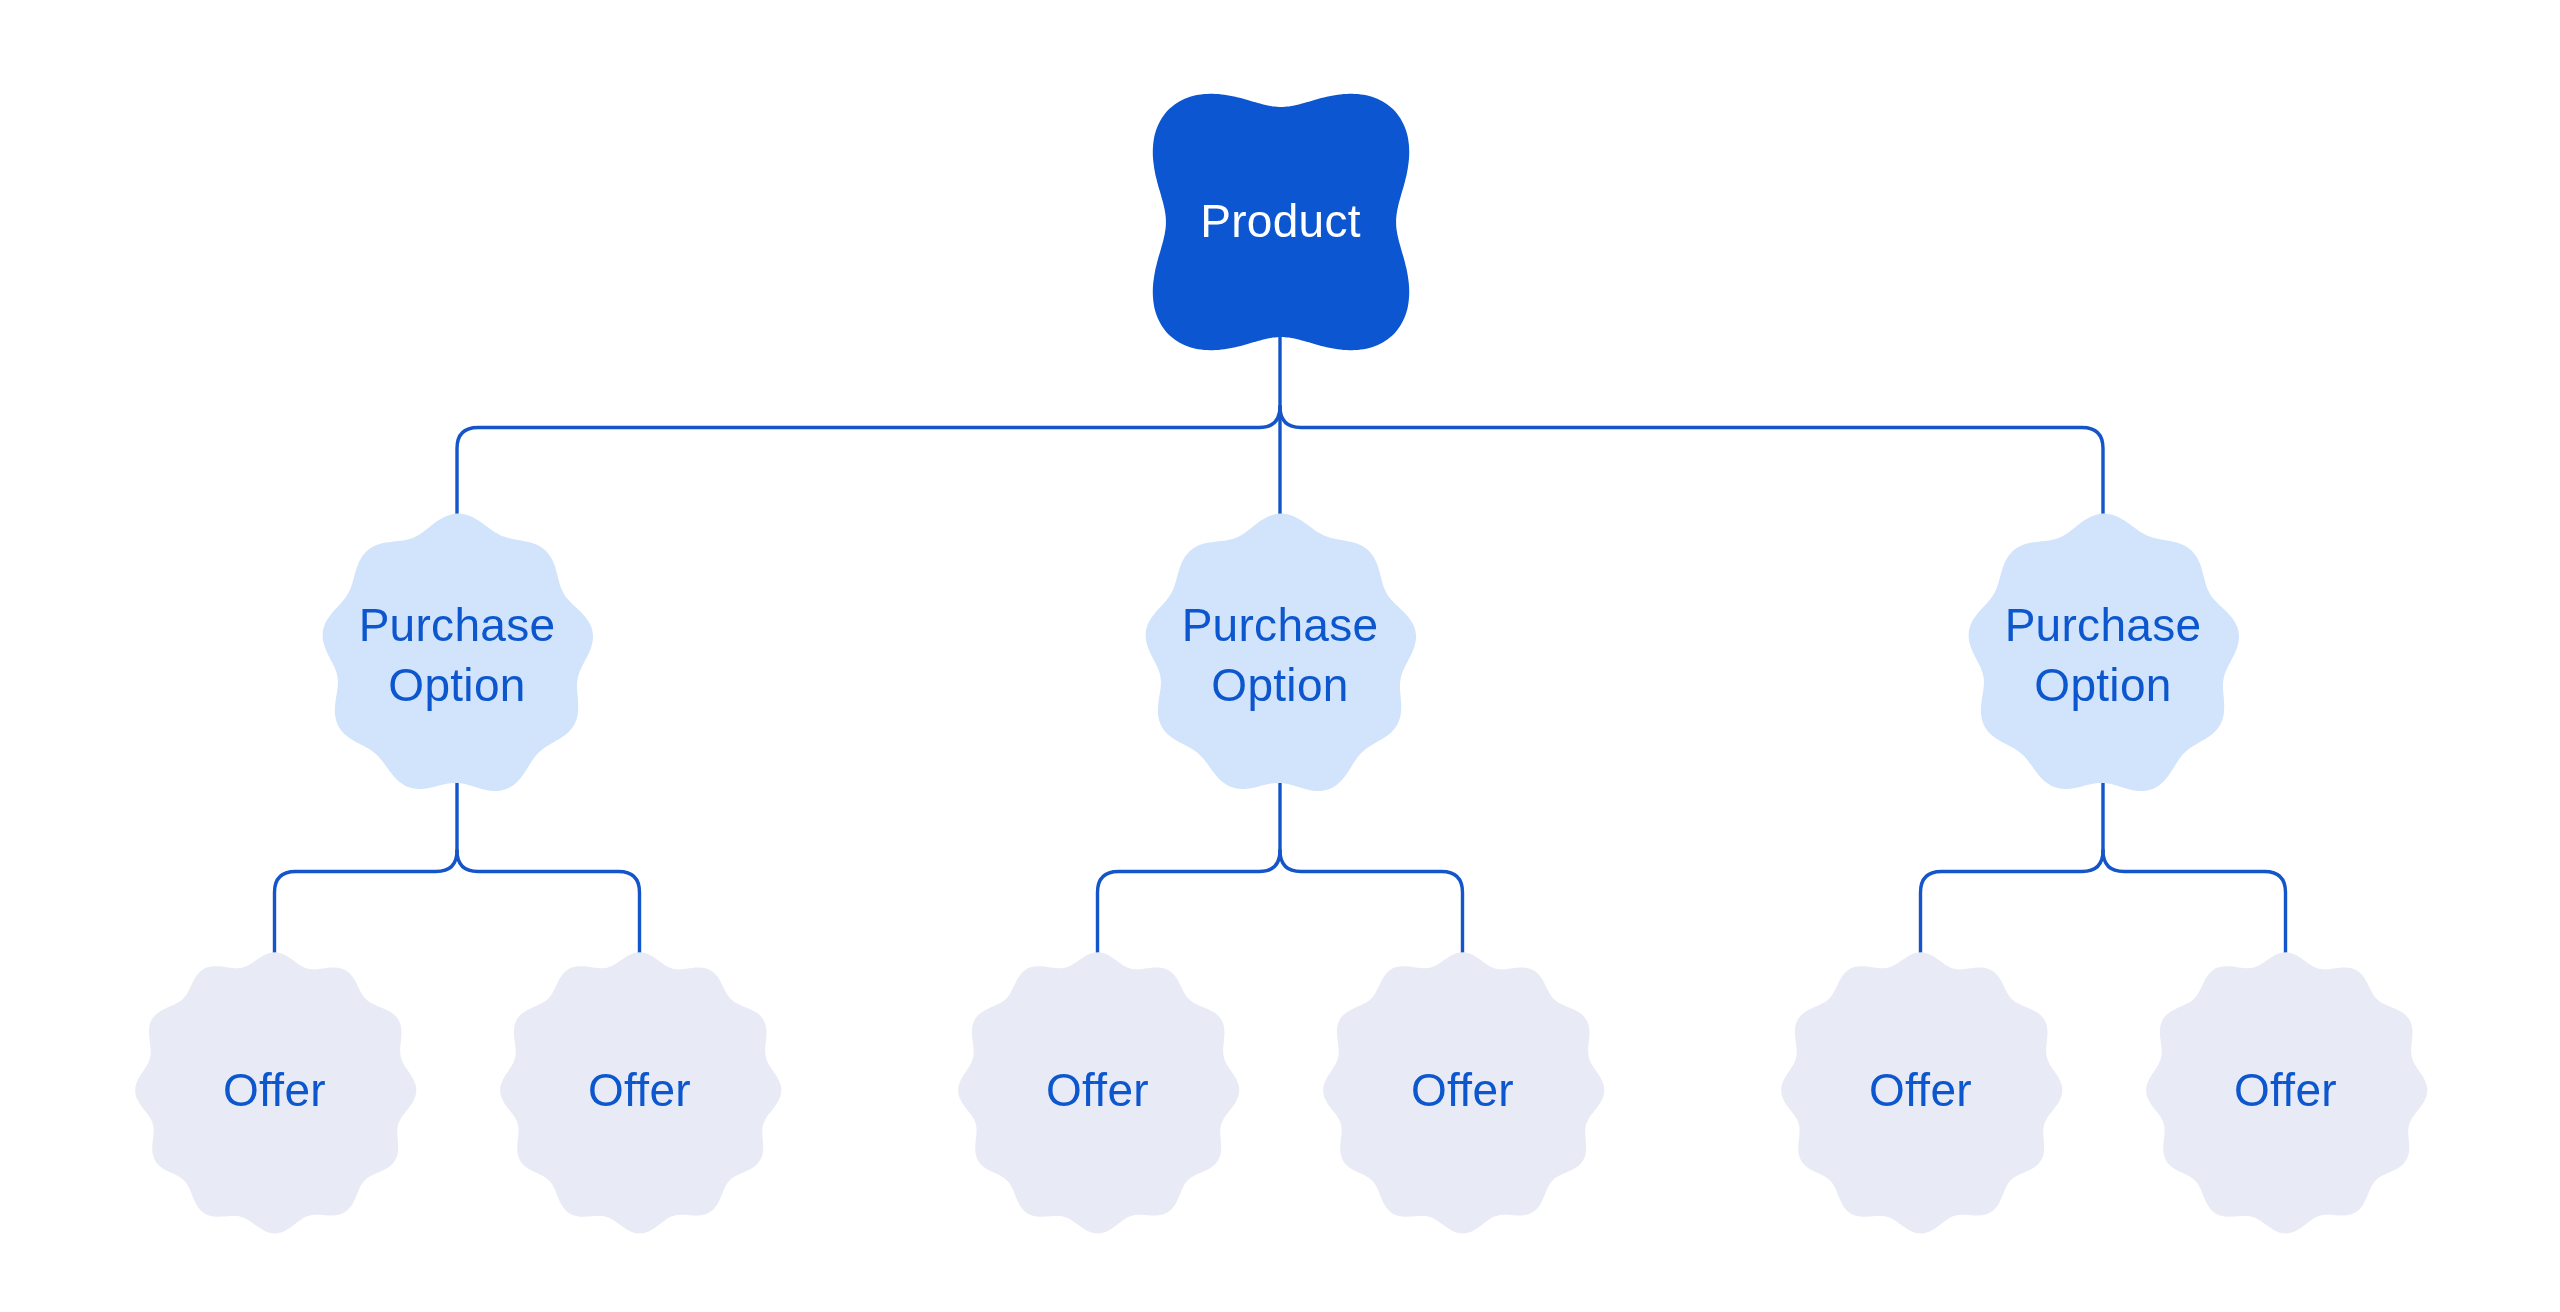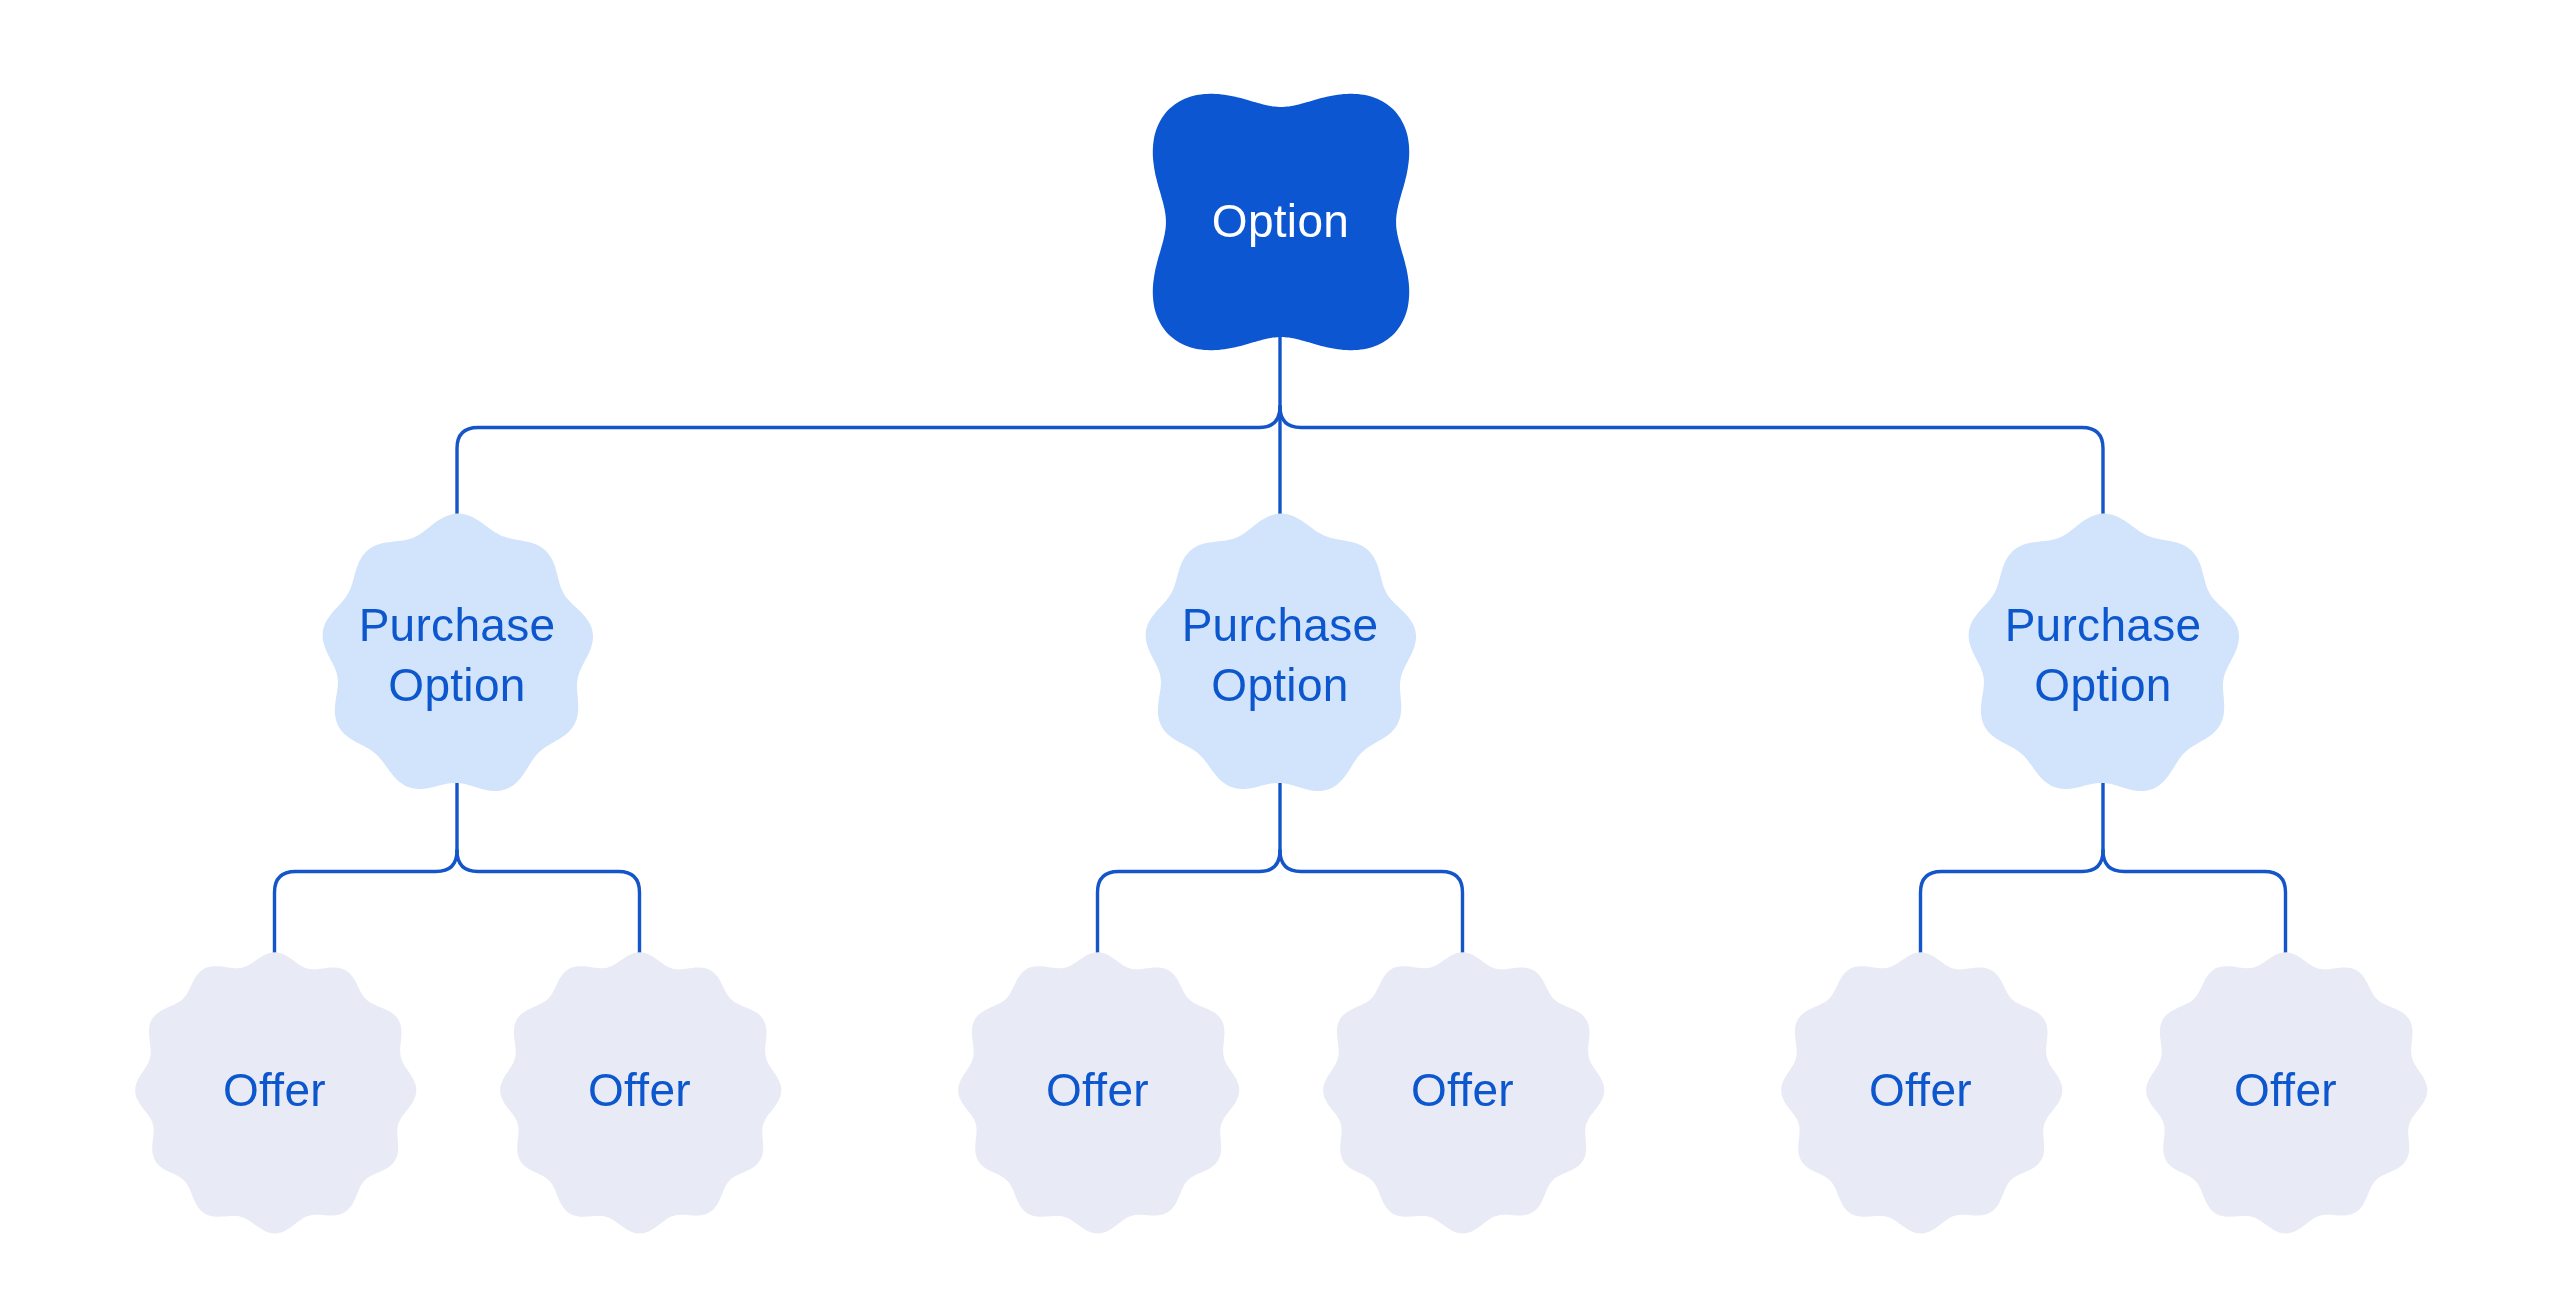--- a/index.html
+++ b/index.html
@@ -59,21 +59,21 @@
       <path d="M 1097.5 975 L 1097.5 892.5 Q 1097.5 871.5 1118.5 871.5 L 1259 871.5 Q 1280 871.5 1280 850.5" fill="none" stroke="#1456c9" stroke-width="3.4" stroke-linecap="round"></path>
       <path d="M 1462.5 975 L 1462.5 892.5 Q 1462.5 871.5 1441.5 871.5 L 1301 871.5 Q 1280 871.5 1280 850.5" fill="none" stroke="#1456c9" stroke-width="3.4" stroke-linecap="round"></path>
       <path d="M 2103 775 L 2103 850.5" fill="none" stroke="#1456c9" stroke-width="3.4" stroke-linecap="round"></path>
       <path d="M 1920.5 975 L 1920.5 892.5 Q 1920.5 871.5 1941.5 871.5 L 2082 871.5 Q 2103 871.5 2103 850.5" fill="none" stroke="#1456c9" stroke-width="3.4" stroke-linecap="round"></path>
       <path d="M 2285.5 975 L 2285.5 892.5 Q 2285.5 871.5 2264.5 871.5 L 2124 871.5 Q 2103 871.5 2103 850.5" fill="none" stroke="#1456c9" stroke-width="3.4" stroke-linecap="round"></path>
     </svg>
 <div class="node" style="left: 1115.5px; top: 57px;">
       <svg width="330" height="330" viewBox="-165 -165 330 330">
         <path d="M115.1 0.0L115.1 2.0L115.2 4.0L115.4 6.0L115.6 8.1L116.0 10.1L116.3 12.2L116.8 14.3L117.3 16.5L117.8 18.7L118.4 20.9L119.0 23.1L119.7 25.4L120.3 27.8L121.0 30.2L121.7 32.6L122.5 35.1L123.2 37.7L123.9 40.2L124.5 42.9L125.2 45.6L125.8 48.3L126.3 51.0L126.8 53.8L127.2 56.7L127.6 59.5L127.9 62.4L128.1 65.3L128.2 68.2L128.2 71.1L128.1 74.0L127.9 76.9L127.6 79.8L127.2 82.6L126.7 85.4L126.0 88.2L125.2 91.0L124.3 93.6L123.2 96.3L122.0 98.8L120.7 101.3L119.3 103.7L117.7 106.0L116.1 108.2L114.3 110.4L112.4 112.4L110.4 114.3L108.2 116.1L106.0 117.7L103.7 119.3L101.3 120.7L98.8 122.0L96.3 123.2L93.6 124.3L91.0 125.2L88.2 126.0L85.4 126.7L82.6 127.2L79.8 127.6L76.9 127.9L74.0 128.1L71.1 128.2L68.2 128.2L65.3 128.1L62.4 127.9L59.5 127.6L56.7 127.2L53.8 126.8L51.0 126.3L48.3 125.8L45.6 125.2L42.9 124.5L40.2 123.9L37.7 123.2L35.1 122.5L32.6 121.7L30.2 121.0L27.8 120.3L25.4 119.7L23.1 119.0L20.9 118.4L18.7 117.8L16.5 117.3L14.3 116.8L12.2 116.3L10.1 116.0L8.1 115.6L6.0 115.4L4.0 115.2L2.0 115.1L0.0 115.1L-2.0 115.1L-4.0 115.2L-6.0 115.4L-8.1 115.6L-10.1 116.0L-12.2 116.3L-14.3 116.8L-16.5 117.3L-18.7 117.8L-20.9 118.4L-23.1 119.0L-25.4 119.7L-27.8 120.3L-30.2 121.0L-32.6 121.7L-35.1 122.5L-37.7 123.2L-40.2 123.9L-42.9 124.5L-45.6 125.2L-48.3 125.8L-51.0 126.3L-53.8 126.8L-56.7 127.2L-59.5 127.6L-62.4 127.9L-65.3 128.1L-68.2 128.2L-71.1 128.2L-74.0 128.1L-76.9 127.9L-79.8 127.6L-82.6 127.2L-85.4 126.7L-88.2 126.0L-91.0 125.2L-93.6 124.3L-96.3 123.2L-98.8 122.0L-101.3 120.7L-103.7 119.3L-106.0 117.7L-108.2 116.1L-110.4 114.3L-112.4 112.4L-114.3 110.4L-116.1 108.2L-117.7 106.0L-119.3 103.7L-120.7 101.3L-122.0 98.8L-123.2 96.3L-124.3 93.6L-125.2 91.0L-126.0 88.2L-126.7 85.4L-127.2 82.6L-127.6 79.8L-127.9 76.9L-128.1 74.0L-128.2 71.1L-128.2 68.2L-128.1 65.3L-127.9 62.4L-127.6 59.5L-127.2 56.7L-126.8 53.8L-126.3 51.0L-125.8 48.3L-125.2 45.6L-124.5 42.9L-123.9 40.2L-123.2 37.7L-122.5 35.1L-121.7 32.6L-121.0 30.2L-120.3 27.8L-119.7 25.4L-119.0 23.1L-118.4 20.9L-117.8 18.7L-117.3 16.5L-116.8 14.3L-116.3 12.2L-116.0 10.1L-115.6 8.1L-115.4 6.0L-115.2 4.0L-115.1 2.0L-115.1 0.0L-115.1 -2.0L-115.2 -4.0L-115.4 -6.0L-115.6 -8.1L-116.0 -10.1L-116.3 -12.2L-116.8 -14.3L-117.3 -16.5L-117.8 -18.7L-118.4 -20.9L-119.0 -23.1L-119.7 -25.4L-120.3 -27.8L-121.0 -30.2L-121.7 -32.6L-122.5 -35.1L-123.2 -37.7L-123.9 -40.2L-124.5 -42.9L-125.2 -45.6L-125.8 -48.3L-126.3 -51.0L-126.8 -53.8L-127.2 -56.7L-127.6 -59.5L-127.9 -62.4L-128.1 -65.3L-128.2 -68.2L-128.2 -71.1L-128.1 -74.0L-127.9 -76.9L-127.6 -79.8L-127.2 -82.6L-126.7 -85.4L-126.0 -88.2L-125.2 -91.0L-124.3 -93.6L-123.2 -96.3L-122.0 -98.8L-120.7 -101.3L-119.3 -103.7L-117.7 -106.0L-116.1 -108.2L-114.3 -110.4L-112.4 -112.4L-110.4 -114.3L-108.2 -116.1L-106.0 -117.7L-103.7 -119.3L-101.3 -120.7L-98.8 -122.0L-96.3 -123.2L-93.6 -124.3L-91.0 -125.2L-88.2 -126.0L-85.4 -126.7L-82.6 -127.2L-79.8 -127.6L-76.9 -127.9L-74.0 -128.1L-71.1 -128.2L-68.2 -128.2L-65.3 -128.1L-62.4 -127.9L-59.5 -127.6L-56.7 -127.2L-53.8 -126.8L-51.0 -126.3L-48.3 -125.8L-45.6 -125.2L-42.9 -124.5L-40.2 -123.9L-37.7 -123.2L-35.1 -122.5L-32.6 -121.7L-30.2 -121.0L-27.8 -120.3L-25.4 -119.7L-23.1 -119.0L-20.9 -118.4L-18.7 -117.8L-16.5 -117.3L-14.3 -116.8L-12.2 -116.3L-10.1 -116.0L-8.1 -115.6L-6.0 -115.4L-4.0 -115.2L-2.0 -115.1L-0.0 -115.1L2.0 -115.1L4.0 -115.2L6.0 -115.4L8.1 -115.6L10.1 -116.0L12.2 -116.3L14.3 -116.8L16.5 -117.3L18.7 -117.8L20.9 -118.4L23.1 -119.0L25.4 -119.7L27.8 -120.3L30.2 -121.0L32.6 -121.7L35.1 -122.5L37.7 -123.2L40.2 -123.9L42.9 -124.5L45.6 -125.2L48.3 -125.8L51.0 -126.3L53.8 -126.8L56.7 -127.2L59.5 -127.6L62.4 -127.9L65.3 -128.1L68.2 -128.2L71.1 -128.2L74.0 -128.1L76.9 -127.9L79.8 -127.6L82.6 -127.2L85.4 -126.7L88.2 -126.0L91.0 -125.2L93.6 -124.3L96.3 -123.2L98.8 -122.0L101.3 -120.7L103.7 -119.3L106.0 -117.7L108.2 -116.1L110.4 -114.3L112.4 -112.4L114.3 -110.4L116.1 -108.2L117.7 -106.0L119.3 -103.7L120.7 -101.3L122.0 -98.8L123.2 -96.3L124.3 -93.6L125.2 -91.0L126.0 -88.2L126.7 -85.4L127.2 -82.6L127.6 -79.8L127.9 -76.9L128.1 -74.0L128.2 -71.1L128.2 -68.2L128.1 -65.3L127.9 -62.4L127.6 -59.5L127.2 -56.7L126.8 -53.8L126.3 -51.0L125.8 -48.3L125.2 -45.6L124.5 -42.9L123.9 -40.2L123.2 -37.7L122.5 -35.1L121.7 -32.6L121.0 -30.2L120.3 -27.8L119.7 -25.4L119.0 -23.1L118.4 -20.9L117.8 -18.7L117.3 -16.5L116.8 -14.3L116.3 -12.2L116.0 -10.1L115.6 -8.1L115.4 -6.0L115.2 -4.0L115.1 -2.0Z" fill="#0c57d1"></path>
       </svg>
-      <div class="label" style="color:#ffffff">Option</div>
+      <div class="label" style="color:#ffffff">Product</div>
     </div>
     <div class="node" style="left: 292px; top: 491px;">
       <svg width="330" height="330" viewBox="-165 -165 330 330">
         <path d="M130.5 0.0L129.3 2.3L128.1 4.5L127.0 6.7L125.8 8.8L124.8 10.9L123.8 13.0L122.9 15.1L122.1 17.2L121.4 19.2L120.9 21.3L120.5 23.4L120.2 25.5L120.0 27.7L120.0 29.9L120.0 32.2L120.1 34.4L120.3 36.8L120.5 39.1L120.7 41.6L120.9 44.0L121.1 46.5L121.2 49.0L121.2 51.4L121.1 53.9L120.9 56.4L120.6 58.8L120.1 61.2L119.4 63.5L118.6 65.7L117.6 67.9L116.4 69.9L115.1 71.9L113.6 73.8L112.0 75.5L110.2 77.2L108.4 78.7L106.4 80.2L104.4 81.6L102.4 82.9L100.3 84.1L98.2 85.3L96.1 86.5L94.0 87.7L92.0 88.9L90.1 90.1L88.2 91.3L86.3 92.6L84.6 94.0L82.9 95.4L81.3 96.9L79.8 98.6L78.4 100.3L77.0 102.1L75.6 104.0L74.3 106.1L72.9 108.1L71.6 110.3L70.2 112.4L68.9 114.6L67.4 116.8L65.9 118.9L64.4 121.0L62.7 123.1L61.0 125.0L59.1 126.8L57.2 128.5L55.2 130.0L53.0 131.3L50.8 132.4L48.5 133.3L46.2 134.1L43.7 134.6L41.2 134.9L38.7 135.0L36.2 135.0L33.6 134.7L31.0 134.4L28.5 133.8L25.9 133.2L23.4 132.6L20.9 131.8L18.4 131.0L16.0 130.3L13.6 129.6L11.3 128.9L9.0 128.3L6.7 127.8L4.4 127.4L2.2 127.1L0.0 126.9L-2.2 126.9L-4.4 127.0L-6.7 127.2L-8.9 127.5L-11.2 127.9L-13.5 128.5L-15.8 129.0L-18.2 129.6L-20.6 130.3L-23.1 130.9L-25.6 131.5L-28.1 132.0L-30.6 132.4L-33.1 132.7L-35.6 132.9L-38.1 132.9L-40.6 132.8L-43.0 132.5L-45.4 132.0L-47.8 131.3L-50.1 130.4L-52.3 129.4L-54.4 128.1L-56.4 126.7L-58.4 125.2L-60.2 123.5L-62.0 121.7L-63.7 119.8L-65.3 117.8L-66.9 115.8L-68.4 113.8L-69.8 111.8L-71.3 109.8L-72.7 107.8L-74.1 105.9L-75.6 104.0L-77.1 102.3L-78.6 100.6L-80.2 99.0L-81.8 97.5L-83.5 96.1L-85.3 94.8L-87.2 93.5L-89.1 92.3L-91.2 91.2L-93.2 90.0L-95.4 88.9L-97.5 87.8L-99.7 86.7L-101.9 85.5L-104.0 84.2L-106.1 82.9L-108.2 81.5L-110.2 80.0L-112.0 78.4L-113.8 76.7L-115.4 74.9L-116.8 73.0L-118.1 71.0L-119.2 68.8L-120.1 66.6L-120.9 64.3L-121.4 61.9L-121.8 59.4L-122.1 56.9L-122.1 54.4L-122.1 51.8L-121.9 49.2L-121.6 46.7L-121.3 44.1L-120.9 41.6L-120.5 39.1L-120.1 36.7L-119.7 34.3L-119.4 32.0L-119.2 29.7L-119.1 27.5L-119.1 25.3L-119.2 23.2L-119.5 21.1L-119.9 19.0L-120.4 16.9L-121.1 14.9L-121.9 12.8L-122.8 10.7L-123.8 8.7L-124.8 6.5L-126.0 4.4L-127.1 2.2L-128.3 0.0L-129.4 -2.3L-130.4 -4.6L-131.4 -6.9L-132.3 -9.3L-133.0 -11.6L-133.6 -14.0L-134.1 -16.5L-134.3 -18.9L-134.4 -21.3L-134.2 -23.7L-133.9 -26.0L-133.3 -28.3L-132.6 -30.6L-131.7 -32.8L-130.6 -35.0L-129.4 -37.1L-128.0 -39.1L-126.5 -41.1L-125.0 -43.0L-123.4 -44.9L-121.7 -46.7L-120.1 -48.5L-118.4 -50.3L-116.8 -52.0L-115.3 -53.8L-113.8 -55.5L-112.4 -57.3L-111.1 -59.1L-109.9 -60.9L-108.8 -62.8L-107.8 -64.8L-106.8 -66.8L-106.0 -68.8L-105.3 -71.0L-104.5 -73.2L-103.9 -75.5L-103.2 -77.8L-102.6 -80.2L-102.0 -82.6L-101.3 -85.0L-100.5 -87.4L-99.7 -89.8L-98.8 -92.1L-97.8 -94.4L-96.6 -96.6L-95.4 -98.7L-94.0 -100.8L-92.4 -102.6L-90.7 -104.4L-88.9 -106.0L-87.0 -107.4L-85.0 -108.7L-82.8 -109.9L-80.5 -110.9L-78.2 -111.7L-75.8 -112.4L-73.4 -113.0L-70.9 -113.4L-68.4 -113.8L-65.9 -114.1L-63.4 -114.4L-61.0 -114.7L-58.6 -114.9L-56.2 -115.2L-53.9 -115.5L-51.6 -115.9L-49.4 -116.4L-47.3 -117.0L-45.2 -117.7L-43.1 -118.5L-41.1 -119.5L-39.2 -120.6L-37.2 -121.7L-35.3 -123.1L-33.3 -124.5L-31.4 -125.9L-29.4 -127.5L-27.4 -129.1L-25.4 -130.7L-23.3 -132.3L-21.2 -133.9L-19.0 -135.4L-16.8 -136.8L-14.5 -138.1L-12.2 -139.3L-9.8 -140.3L-7.4 -141.1L-5.0 -141.8L-2.5 -142.2L-0.0 -142.4L2.5 -142.4L5.0 -142.1L7.4 -141.7L9.9 -141.1L12.3 -140.2L14.6 -139.2L17.0 -138.1L19.2 -136.8L21.5 -135.4L23.6 -134.0L25.8 -132.5L27.8 -131.0L29.9 -129.5L31.9 -128.0L33.9 -126.5L35.9 -125.1L37.9 -123.8L39.9 -122.7L41.9 -121.6L43.9 -120.6L45.9 -119.7L48.1 -118.9L50.2 -118.3L52.4 -117.7L54.6 -117.2L56.9 -116.7L59.3 -116.3L61.6 -115.9L64.0 -115.5L66.4 -115.1L68.9 -114.6L71.3 -114.1L73.7 -113.4L76.0 -112.7L78.3 -111.8L80.5 -110.9L82.7 -109.7L84.7 -108.4L86.6 -107.0L88.5 -105.4L90.1 -103.7L91.7 -101.8L93.1 -99.8L94.4 -97.7L95.5 -95.5L96.5 -93.2L97.5 -90.9L98.3 -88.5L99.0 -86.1L99.7 -83.6L100.3 -81.2L100.9 -78.8L101.5 -76.5L102.1 -74.2L102.7 -71.9L103.4 -69.8L104.2 -67.7L105.1 -65.7L106.1 -63.7L107.1 -61.8L108.3 -60.0L109.6 -58.3L111.0 -56.6L112.5 -54.9L114.1 -53.2L115.8 -51.6L117.6 -49.9L119.4 -48.2L121.2 -46.5L123.0 -44.8L124.8 -43.0L126.5 -41.1L128.2 -39.2L129.7 -37.2L131.1 -35.1L132.4 -33.0L133.5 -30.8L134.4 -28.6L135.1 -26.3L135.6 -23.9L135.9 -21.5L136.0 -19.1L135.9 -16.7L135.5 -14.2L135.0 -11.8L134.4 -9.4L133.5 -7.0L132.6 -4.6L131.6 -2.3Z" fill="#d2e3fc"></path>
       </svg>
       <div class="label" style="color:#0d57ce">Purchase Option</div>
     </div>
     <div class="node" style="left: 109.5px; top: 926px;">
       <svg width="330" height="330" viewBox="-165 -165 330 330">
         <path d="M141.3 0.0L141.0 2.5L140.5 4.9L139.6 7.3L138.5 9.7L137.2 12.0L135.7 14.3L134.1 16.5L132.5 18.6L130.8 20.7L129.2 22.8L127.6 24.8L126.3 26.8L125.1 28.9L124.1 30.9L123.3 33.0L122.7 35.2L122.4 37.4L122.2 39.7L122.2 42.1L122.4 44.5L122.6 47.0L122.8 49.6L123.0 52.2L123.2 54.8L123.2 57.4L123.0 60.0L122.7 62.5L122.1 64.9L121.2 67.2L120.1 69.3L118.7 71.3L117.1 73.2L115.3 74.8L113.2 76.4L111.0 77.7L108.7 79.0L106.3 80.1L103.9 81.2L101.5 82.2L99.2 83.2L97.0 84.3L94.9 85.4L92.9 86.6L91.1 88.0L89.5 89.5L88.1 91.2L86.8 93.0L85.6 95.1L84.5 97.2L83.5 99.5L82.5 101.9L81.5 104.4L80.5 106.8L79.4 109.3L78.2 111.7L76.9 113.9L75.4 116.1L73.7 118.0L71.9 119.7L69.9 121.1L67.8 122.3L65.5 123.2L63.1 123.8L60.6 124.2L58.0 124.4L55.4 124.5L52.8 124.4L50.2 124.2L47.6 124.0L45.1 123.8L42.6 123.7L40.2 123.7L37.9 123.9L35.6 124.3L33.5 124.9L31.3 125.6L29.2 126.6L27.2 127.8L25.1 129.2L23.0 130.7L21.0 132.3L18.8 134.0L16.7 135.6L14.4 137.2L12.1 138.6L9.8 139.9L7.4 140.9L4.9 141.7L2.5 142.2L0.0 142.4L-2.5 142.3L-5.0 141.9L-7.4 141.2L-9.8 140.2L-12.2 139.0L-14.5 137.6L-16.7 136.1L-18.9 134.6L-21.1 133.0L-23.2 131.4L-25.3 130.0L-27.4 128.7L-29.4 127.5L-31.6 126.6L-33.7 125.9L-35.9 125.3L-38.2 125.0L-40.6 124.9L-43.0 124.9L-45.5 125.0L-48.1 125.2L-50.7 125.4L-53.3 125.6L-56.0 125.7L-58.6 125.7L-61.2 125.5L-63.7 125.1L-66.2 124.5L-68.5 123.5L-70.6 122.4L-72.6 120.9L-74.5 119.2L-76.2 117.3L-77.7 115.1L-79.0 112.8L-80.2 110.4L-81.3 107.9L-82.4 105.4L-83.3 102.9L-84.3 100.5L-85.3 98.1L-86.4 95.9L-87.5 93.9L-88.8 92.0L-90.3 90.3L-91.8 88.7L-93.6 87.3L-95.5 86.0L-97.6 84.8L-99.7 83.7L-102.0 82.6L-104.4 81.5L-106.7 80.4L-109.1 79.2L-111.3 77.9L-113.5 76.5L-115.4 75.0L-117.2 73.3L-118.8 71.4L-120.1 69.3L-121.1 67.1L-121.9 64.8L-122.4 62.4L-122.7 59.9L-122.8 57.3L-122.7 54.6L-122.5 52.0L-122.3 49.4L-121.9 46.8L-121.7 44.3L-121.5 41.8L-121.4 39.4L-121.5 37.1L-121.8 34.9L-122.3 32.8L-123.0 30.7L-124.0 28.6L-125.1 26.6L-126.4 24.6L-127.9 22.6L-129.5 20.5L-131.1 18.4L-132.8 16.3L-134.4 14.1L-135.8 11.9L-137.1 9.6L-138.2 7.2L-139.0 4.9L-139.6 2.4L-139.8 0.0L-139.8 -2.4L-139.4 -4.9L-138.8 -7.3L-137.9 -9.6L-136.8 -12.0L-135.5 -14.2L-134.1 -16.5L-132.7 -18.6L-131.2 -20.8L-129.8 -22.9L-128.5 -25.0L-127.3 -27.1L-126.3 -29.2L-125.5 -31.3L-124.9 -33.5L-124.5 -35.7L-124.3 -38.0L-124.3 -40.4L-124.5 -42.9L-124.7 -45.4L-125.1 -48.0L-125.4 -50.7L-125.8 -53.4L-126.0 -56.1L-126.1 -58.8L-126.0 -61.5L-125.8 -64.1L-125.2 -66.6L-124.4 -69.0L-123.4 -71.2L-122.0 -73.3L-120.4 -75.2L-118.6 -77.0L-116.5 -78.6L-114.3 -80.0L-112.0 -81.3L-109.5 -82.5L-107.1 -83.7L-104.6 -84.7L-102.2 -85.8L-99.9 -86.9L-97.8 -88.0L-95.7 -89.3L-93.8 -90.6L-92.1 -92.1L-90.6 -93.8L-89.2 -95.6L-87.9 -97.6L-86.7 -99.7L-85.5 -101.9L-84.4 -104.2L-83.3 -106.6L-82.1 -109.0L-80.9 -111.4L-79.6 -113.6L-78.1 -115.8L-76.5 -117.8L-74.7 -119.5L-72.7 -121.1L-70.6 -122.4L-68.4 -123.4L-66.0 -124.1L-63.5 -124.6L-60.9 -124.8L-58.2 -124.8L-55.5 -124.7L-52.8 -124.4L-50.1 -124.0L-47.5 -123.6L-44.9 -123.3L-42.3 -123.0L-39.9 -122.8L-37.5 -122.7L-35.2 -122.9L-33.0 -123.3L-30.9 -123.9L-28.8 -124.7L-26.7 -125.7L-24.7 -126.9L-22.6 -128.2L-20.5 -129.7L-18.4 -131.2L-16.3 -132.6L-14.1 -134.1L-11.8 -135.4L-9.5 -136.5L-7.2 -137.5L-4.8 -138.2L-2.4 -138.6L-0.0 -138.7L2.4 -138.5L4.8 -138.0L7.2 -137.2L9.5 -136.2L11.8 -135.0L14.0 -133.6L16.2 -132.1L18.4 -130.6L20.4 -129.0L22.5 -127.5L24.5 -126.1L26.5 -124.9L28.6 -123.8L30.6 -122.9L32.8 -122.3L34.9 -121.9L37.2 -121.7L39.5 -121.6L41.9 -121.8L44.4 -122.1L47.0 -122.4L49.6 -122.8L52.3 -123.1L54.9 -123.4L57.6 -123.6L60.3 -123.5L62.8 -123.3L65.3 -122.8L67.7 -122.1L69.9 -121.1L72.0 -119.8L73.9 -118.3L75.7 -116.5L77.3 -114.6L78.8 -112.5L80.1 -110.2L81.3 -107.9L82.5 -105.6L83.6 -103.2L84.7 -100.9L85.9 -98.8L87.1 -96.7L88.4 -94.8L89.8 -93.0L91.4 -91.4L93.1 -89.9L95.1 -88.6L97.1 -87.5L99.3 -86.4L101.7 -85.3L104.1 -84.3L106.6 -83.3L109.1 -82.2L111.6 -81.1L114.0 -79.8L116.3 -78.4L118.4 -76.9L120.3 -75.2L121.9 -73.3L123.4 -71.2L124.5 -69.0L125.4 -66.7L126.0 -64.2L126.3 -61.6L126.5 -59.0L126.4 -56.3L126.2 -53.6L126.0 -50.9L125.7 -48.2L125.4 -45.6L125.2 -43.1L125.1 -40.7L125.2 -38.3L125.4 -36.0L125.9 -33.7L126.5 -31.5L127.4 -29.4L128.4 -27.3L129.7 -25.2L131.0 -23.1L132.5 -21.0L134.0 -18.8L135.5 -16.6L136.9 -14.4L138.2 -12.1L139.3 -9.7L140.2 -7.3L140.9 -4.9L141.2 -2.5Z" fill="#e8ebf5"></path>

